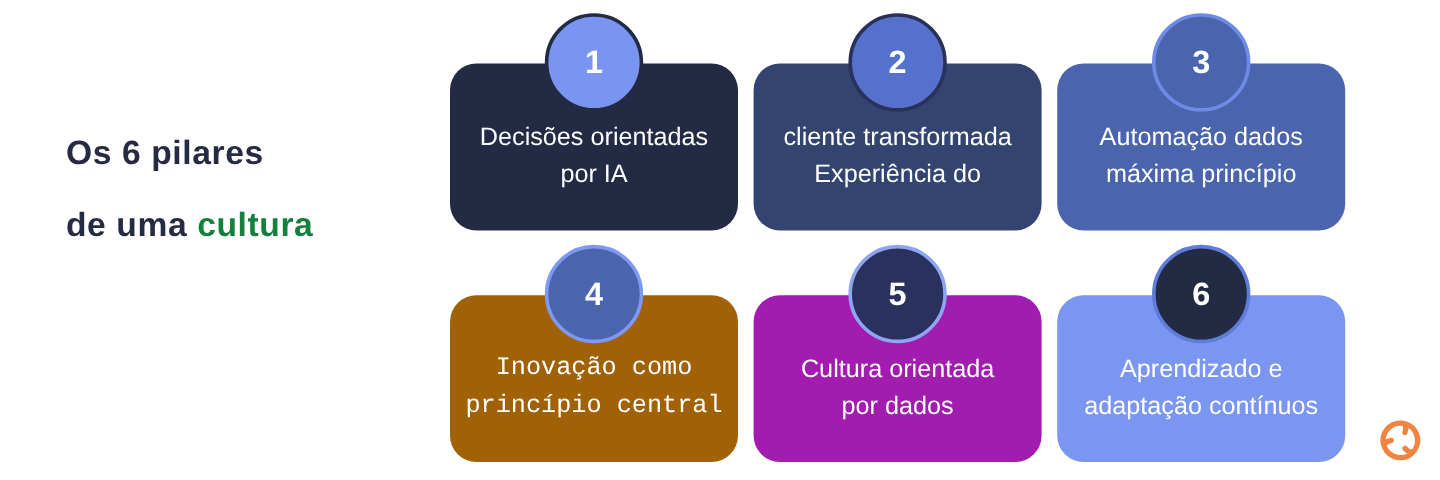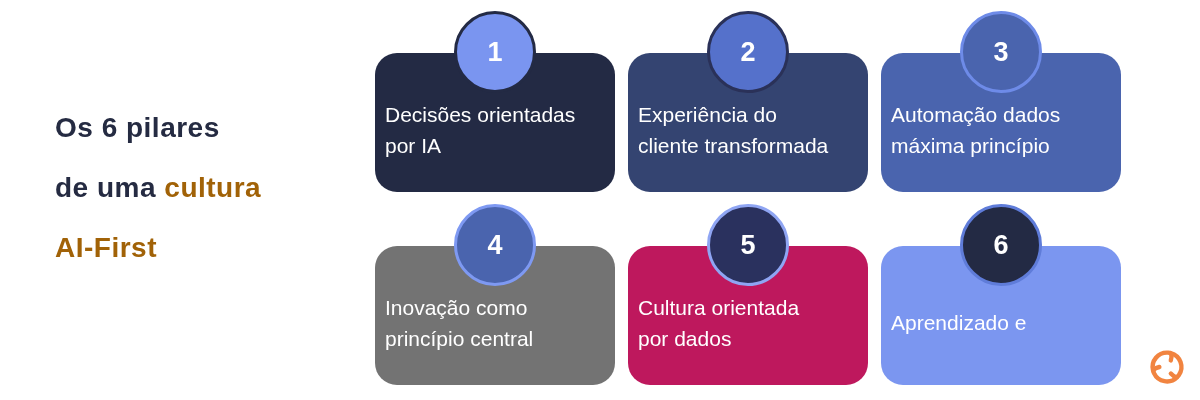--- a/index.html
+++ b/index.html
@@ -19,39 +19,39 @@
     position: absolute;
     left: 55px;
     top: 98px;
     width: 330px;
     font-weight: bold;
     font-size: 28px;
     line-height: 60px;
     letter-spacing: 0.5px;
     color: #252B42;
   }
-  .title .accent { color: #a16207; }
+  .title .accent { color: #15803d; }
   
   .cell {
     position: absolute;
     width: 240px;
     height: 180px;
   }
   .card {
     position: absolute;
     left: 0;
     top: 42px;
     width: 240px;
     height: 139px;
     border-radius: 22px;
     box-sizing: border-box;
     display: flex;
     flex-direction: column;
     justify-content: center;
-    align-items: flex-start;
+    align-items: center;
     padding: 20px 10px 6px 10px;
     color: #ffffff;
     font-size: 21px;
     line-height: 31px;
     text-align: center;
   }
   .badge {
     position: absolute;
     left: 79px;
     top: 0;
@@ -83,74 +83,72 @@
 <div class="canvas">
 
   <div class="title">
     <div>
       <span>Os 6 pilares</span>
     </div>
     <div>
       <span>de uma</span>
       <span class="accent">cultura</span>
     </div>
-    <div>
-      <span class="accent">AI-First</span>
-    </div>
   </div>
 
   <div id="cards-root">
       <div class="cell" style="left: 375px; top: 11px;">
         <div class="card" style="background: rgb(35, 42, 68);">
           <div>Decisões orientadas</div>
           <div>por IA</div>
         </div>
         <div class="badge" style="background: rgb(122, 149, 240); border-color: rgb(35, 42, 68);">
           <span>1</span>
         </div>
       </div>
       <div class="cell" style="left: 628px; top: 11px;">
         <div class="card" style="background: rgb(52, 68, 113);">
+          <div>cliente transformada</div>
           <div>Experiência do</div>
-          <div>cliente transformada</div>
         </div>
         <div class="badge" style="background: rgb(85, 113, 203); border-color: rgb(42, 49, 88);">
           <span>2</span>
         </div>
       </div>
       <div class="cell" style="left: 881px; top: 11px;">
         <div class="card" style="background: rgb(74, 100, 174);">
           <div>Automação dados</div>
           <div>máxima princípio</div>
         </div>
         <div class="badge" style="background: rgb(74, 100, 174); border-color: rgb(110, 139, 232);">
           <span>3</span>
         </div>
       </div>
       <div class="cell" style="left: 375px; top: 204px;">
-        <div class="card" style="background: #737373;">
+        <div class="card" style="background: #a16207; font-family: Liberation Mono, monospace;">
           <div>Inovação como</div>
           <div>princípio central</div>
         </div>
         <div class="badge" style="background: rgb(74, 100, 174); border-color: rgb(126, 153, 242);">
           <span>4</span>
         </div>
       </div>
       <div class="cell" style="left: 628px; top: 204px;">
-        <div class="card" style="background: #be185d;">
+        <div class="card" style="background: #a21caf;">
           <div>Cultura orientada</div>
           <div>por dados</div>
         </div>
         <div class="badge" style="background: rgb(42, 49, 94); border-color: rgb(143, 165, 243);">
           <span>5</span>
         </div>
       </div>
       <div class="cell" style="left: 881px; top: 204px;">
         <div class="card" style="background: rgb(123, 150, 240);">
           <div>Aprendizado e</div>
+          <div>adaptação contínuos</div>
         </div>
         <div class="badge" style="background: rgb(35, 42, 68); border-color: rgb(95, 124, 217);">
           <span>6</span>
         </div>
       </div>
     </div>
 
   <svg class="logo" viewBox="0 0 48 48" aria-hidden="true">
     <g fill="none" stroke-width="4.6" stroke-linecap="round" stroke="#F18440">
       <path d="M 27.9 9.5 A 15 15 0 0 1 36.3 32.6 Q 33.4 36.7 28 30.9"></path>

